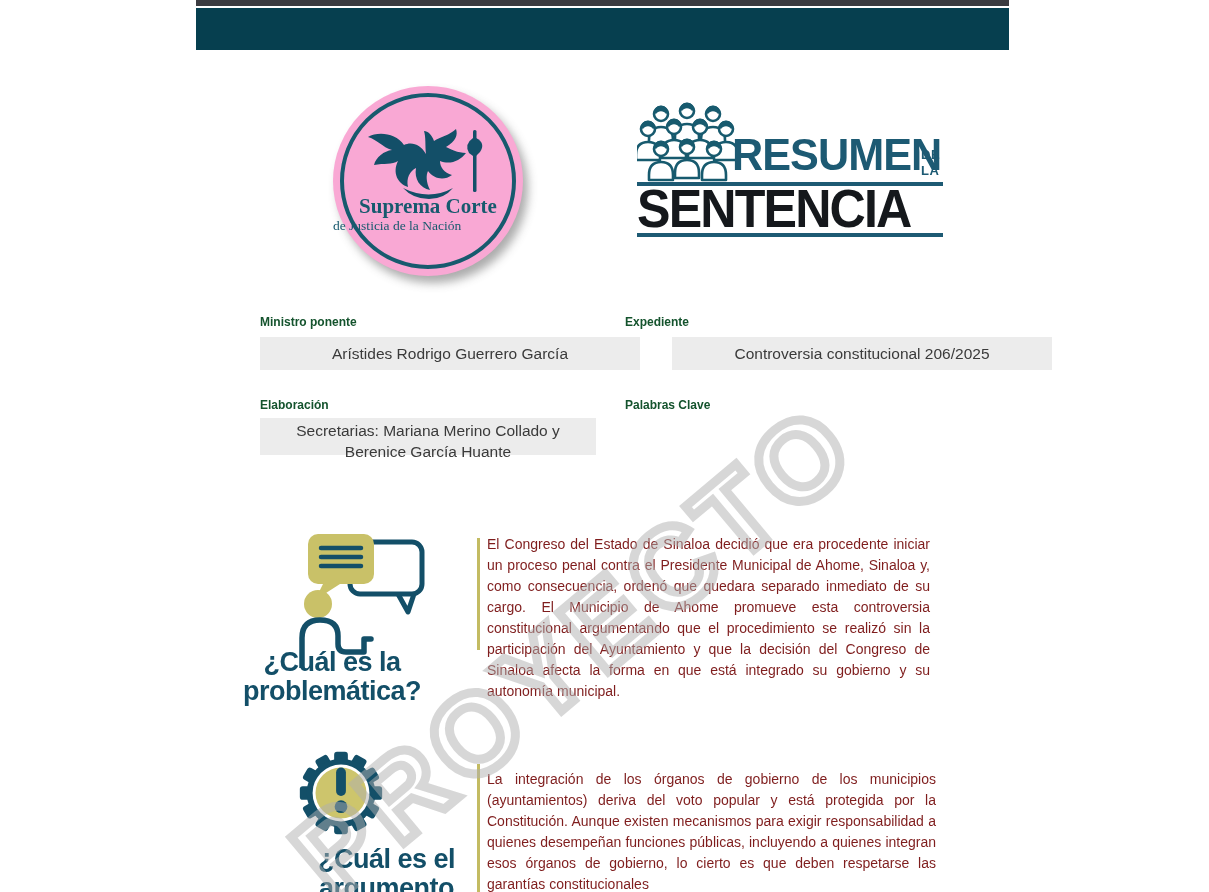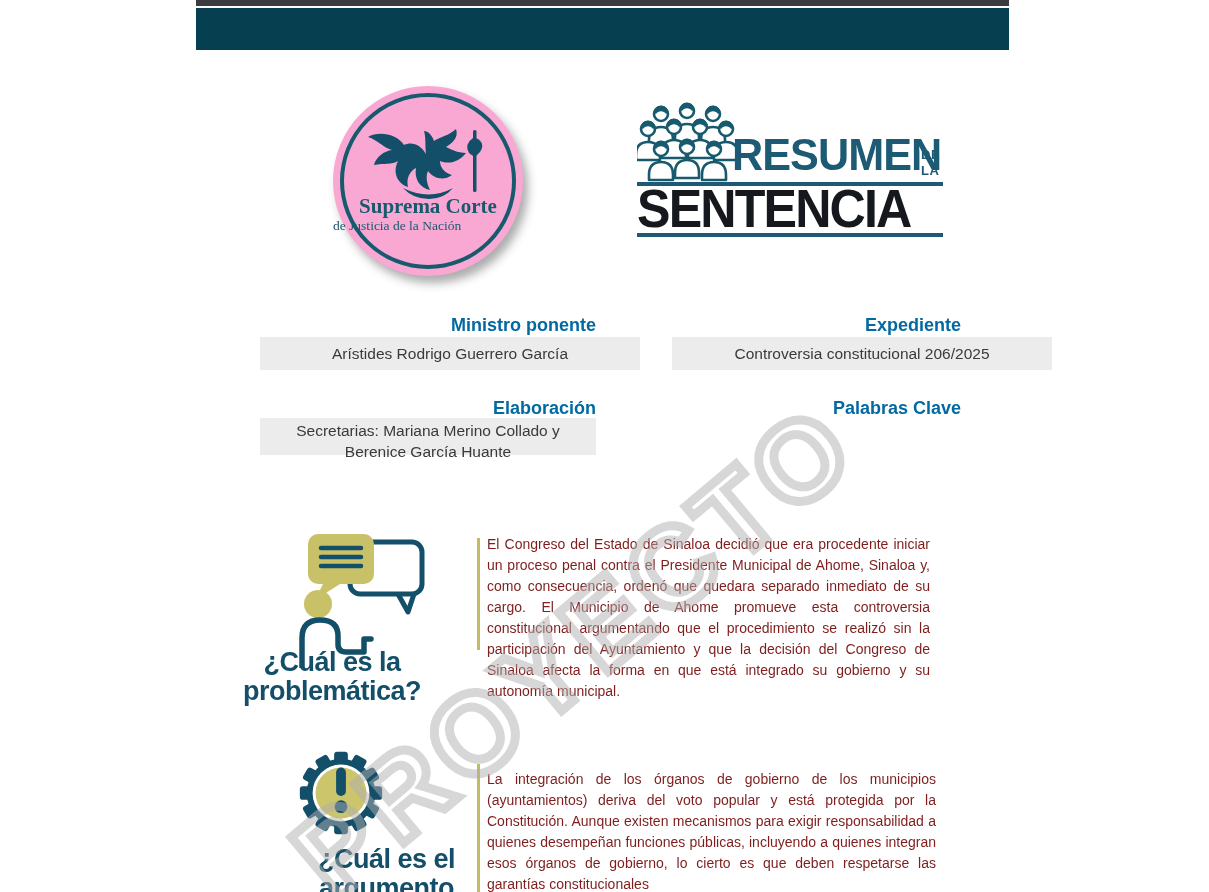--- a/index.html
+++ b/index.html
@@ -42,21 +42,21 @@
               transform:scaleX(0.96); transform-origin:left; white-space:nowrap; }
   .dela     { position:absolute; left:284px; top:47px; font-size:13px; font-weight:bold;
               color:#1d5a73; line-height:16px; letter-spacing:0.5px; }
   .mrule    { position:absolute; left:0; width:306px; height:4px; background:#1d5a73; }
   .mrule.top{ top:82px; } .mrule.bottom{ top:133px; }
   .sentencia{ position:absolute; left:0; top:84px; height:49px; line-height:49px;
               font-size:54px; font-weight:bold; color:#15181c; letter-spacing:-2px;
               transform:scaleX(0.93); transform-origin:left; white-space:nowrap; }
 
   
-  .flabel { width:336px; text-align:right; font-size:18px; font-weight:bold; color:#0369a1; }
+  .flabel { width:336px; text-align:left; font-size:12px; font-weight:bold; color:#14532d; }
   .gbox   { background:#ececec; color:#3a3a3a; font-size:15.5px; text-align:center; }
   .oneline{ width:380px; height:33px; line-height:33px; }
   .elab   { left:260px; top:418px; width:336px; height:37px; line-height:20.5px;
             padding-top:3px; overflow:visible; }
   .colab  { left:260px; top:469px; width:336px; text-align:center; font-size:15.5px; color:#3a3a3a; }
   .tags   { left:625px; top:416px; width:336px; padding:3px 0 4px; line-height:20.5px; }
 
   
   .sec-icon1 { left:288px; top:532px; width:145px; height:136px; }
   .sec-icon2 { left:292px; top:744px; width:98px; height:98px; }

